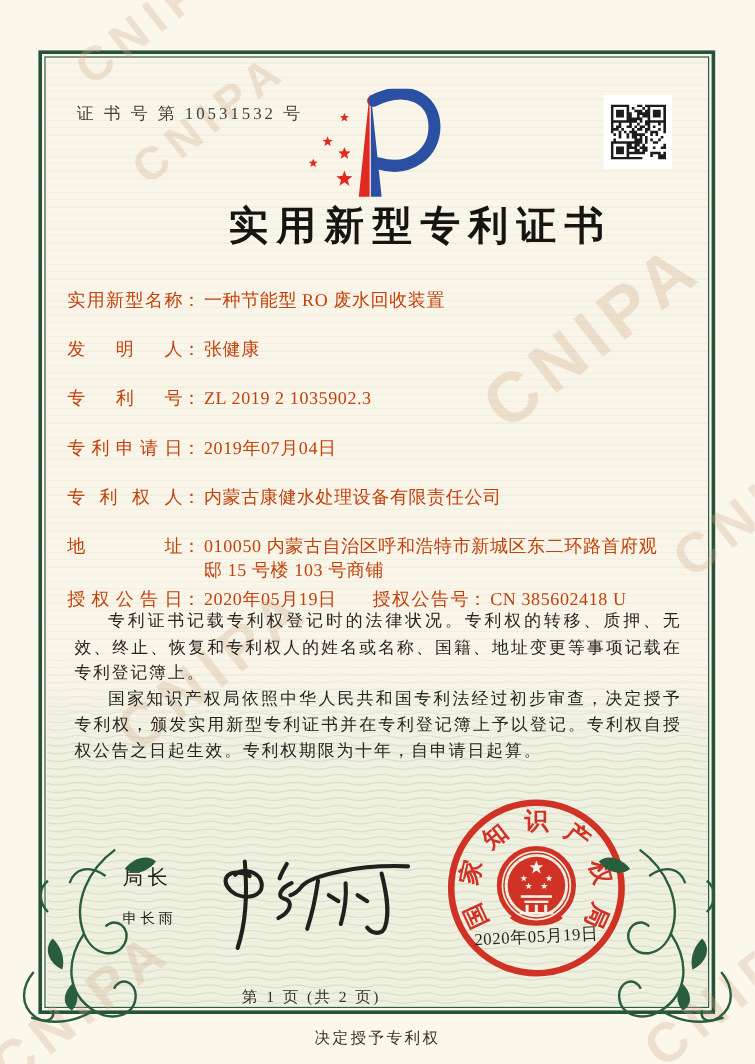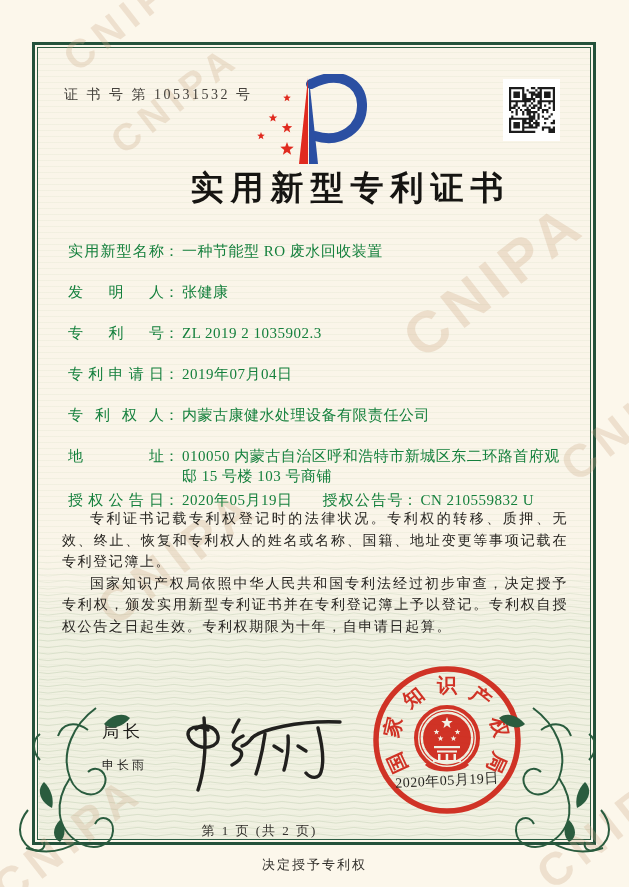--- a/index.html
+++ b/index.html
@@ -34,21 +34,21 @@
   .wm6{left:524px;top:798px;font-size:46px;}
   .wm0{left:52px;top:-8px;font-size:40px;}
   
   .cert-number{position:absolute;left:64px;top:86px;font-size:14px;letter-spacing:2.5px;color:#44413c;z-index:3;}
   .logo{position:absolute;left:253px;top:74px;z-index:3;}
   .qr{position:absolute;left:503px;top:79px;width:57px;height:62px;background:#ffffff;
     display:flex;align-items:center;justify-content:center;z-index:3;}
   .title{position:absolute;left:0;top:166px;width:629px;text-align:center;
     font-size:33px;font-weight:bold;letter-spacing:7px;color:#161512;z-index:3;padding-left:36px;}
   
-  .fields{position:absolute;left:68px;top:241px;width:508px;font-size:15px;z-index:3;color:#15803d;}
+  .fields{position:absolute;left:56px;top:241px;width:508px;font-size:15px;z-index:3;color:#c2410c;}
   .frow{display:flex;margin-bottom:20px;line-height:21px;align-items:flex-start;}
   .frow.addr{margin-bottom:4px;line-height:20px;}
   .flabel{display:inline-block;width:96px;flex:0 0 96px;text-align:justify;text-align-last:justify;}
   .flabel.second{margin-left:30px;flex:0 0 80px;width:80px;}
   .fcolon{flex:0 0 18px;width:18px;}
   .fvalue{letter-spacing:0.5px;}
   .fvalue-addr{max-width:378px;}
   
   .bodytext{position:absolute;left:62px;top:508px;width:506px;z-index:3;}
   .bodytext p{margin:0;text-indent:2em;font-size:14px;line-height:21.5px;
@@ -162,21 +162,21 @@
       <span class="flabel">地址</span>
         <span class="fcolon">：</span>
       <span class="fvalue fvalue-addr">010050 内蒙古自治区呼和浩特市新城区东二环路首府观邸 15 号楼 103 号商铺</span>
     </div>
     <div class="frow">
       <span class="flabel">授权公告日</span>
         <span class="fcolon">：</span>
       <span class="fvalue">2020年05月19日</span>
       <span class="flabel second">授权公告号</span>
         <span class="fcolon">：</span>
-      <span class="fvalue">CN 210559832 U</span>
+      <span class="fvalue">CN 385602418 U</span>
     </div>
   </div>
 
   <div class="bodytext">
     <p>专利证书记载专利权登记时的法律状况。专利权的转移、质押、无效、终止、恢复和专利权人的姓名或名称、国籍、地址变更等事项记载在专利登记簿上。</p>
     <p>国家知识产权局依照中华人民共和国专利法经过初步审查，决定授予专利权，颁发实用新型专利证书并在专利登记簿上予以登记。专利权自授权公告之日起生效。专利权期限为十年，自申请日起算。</p>
   </div>
 
   <div class="signer-title">局长</div>
   <div class="signer-name">申长雨</div>

